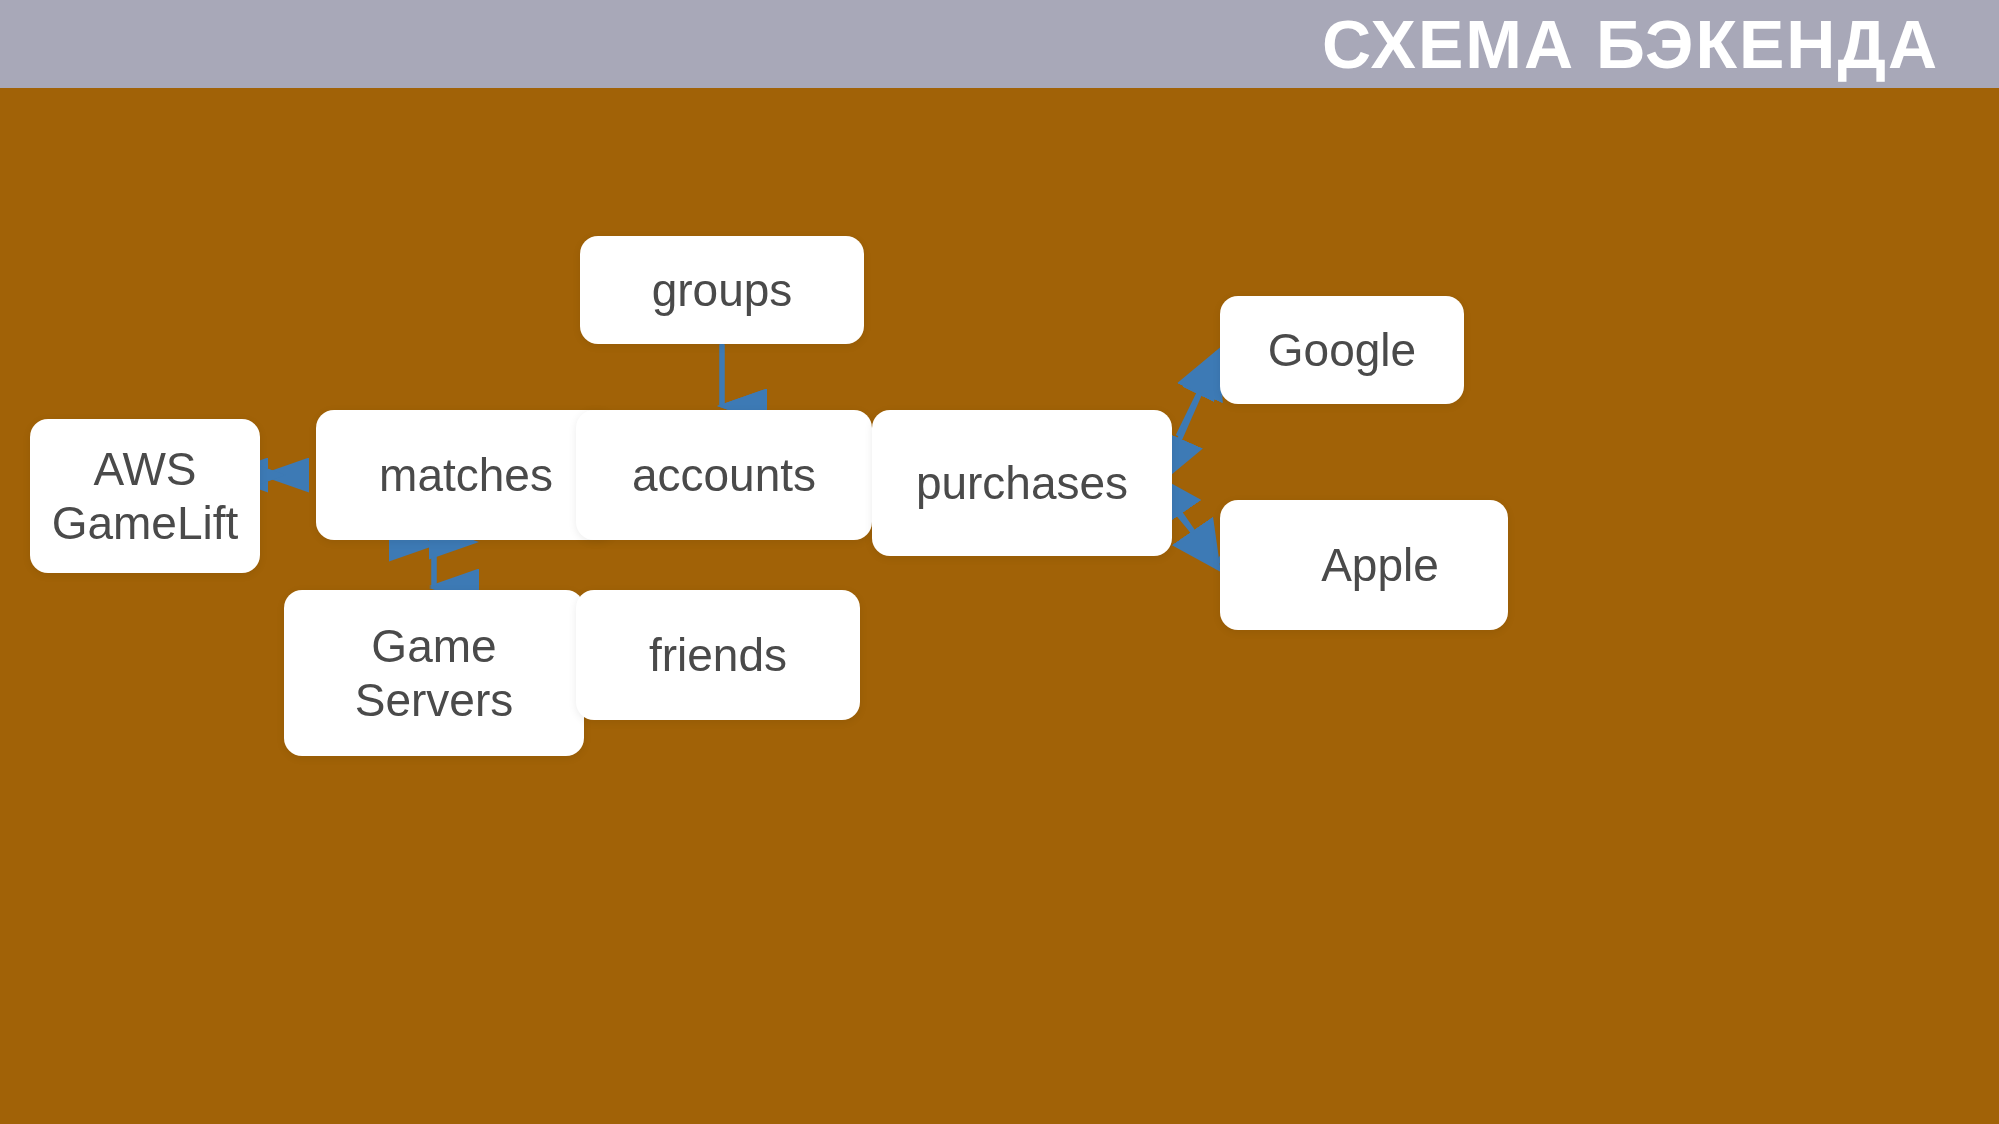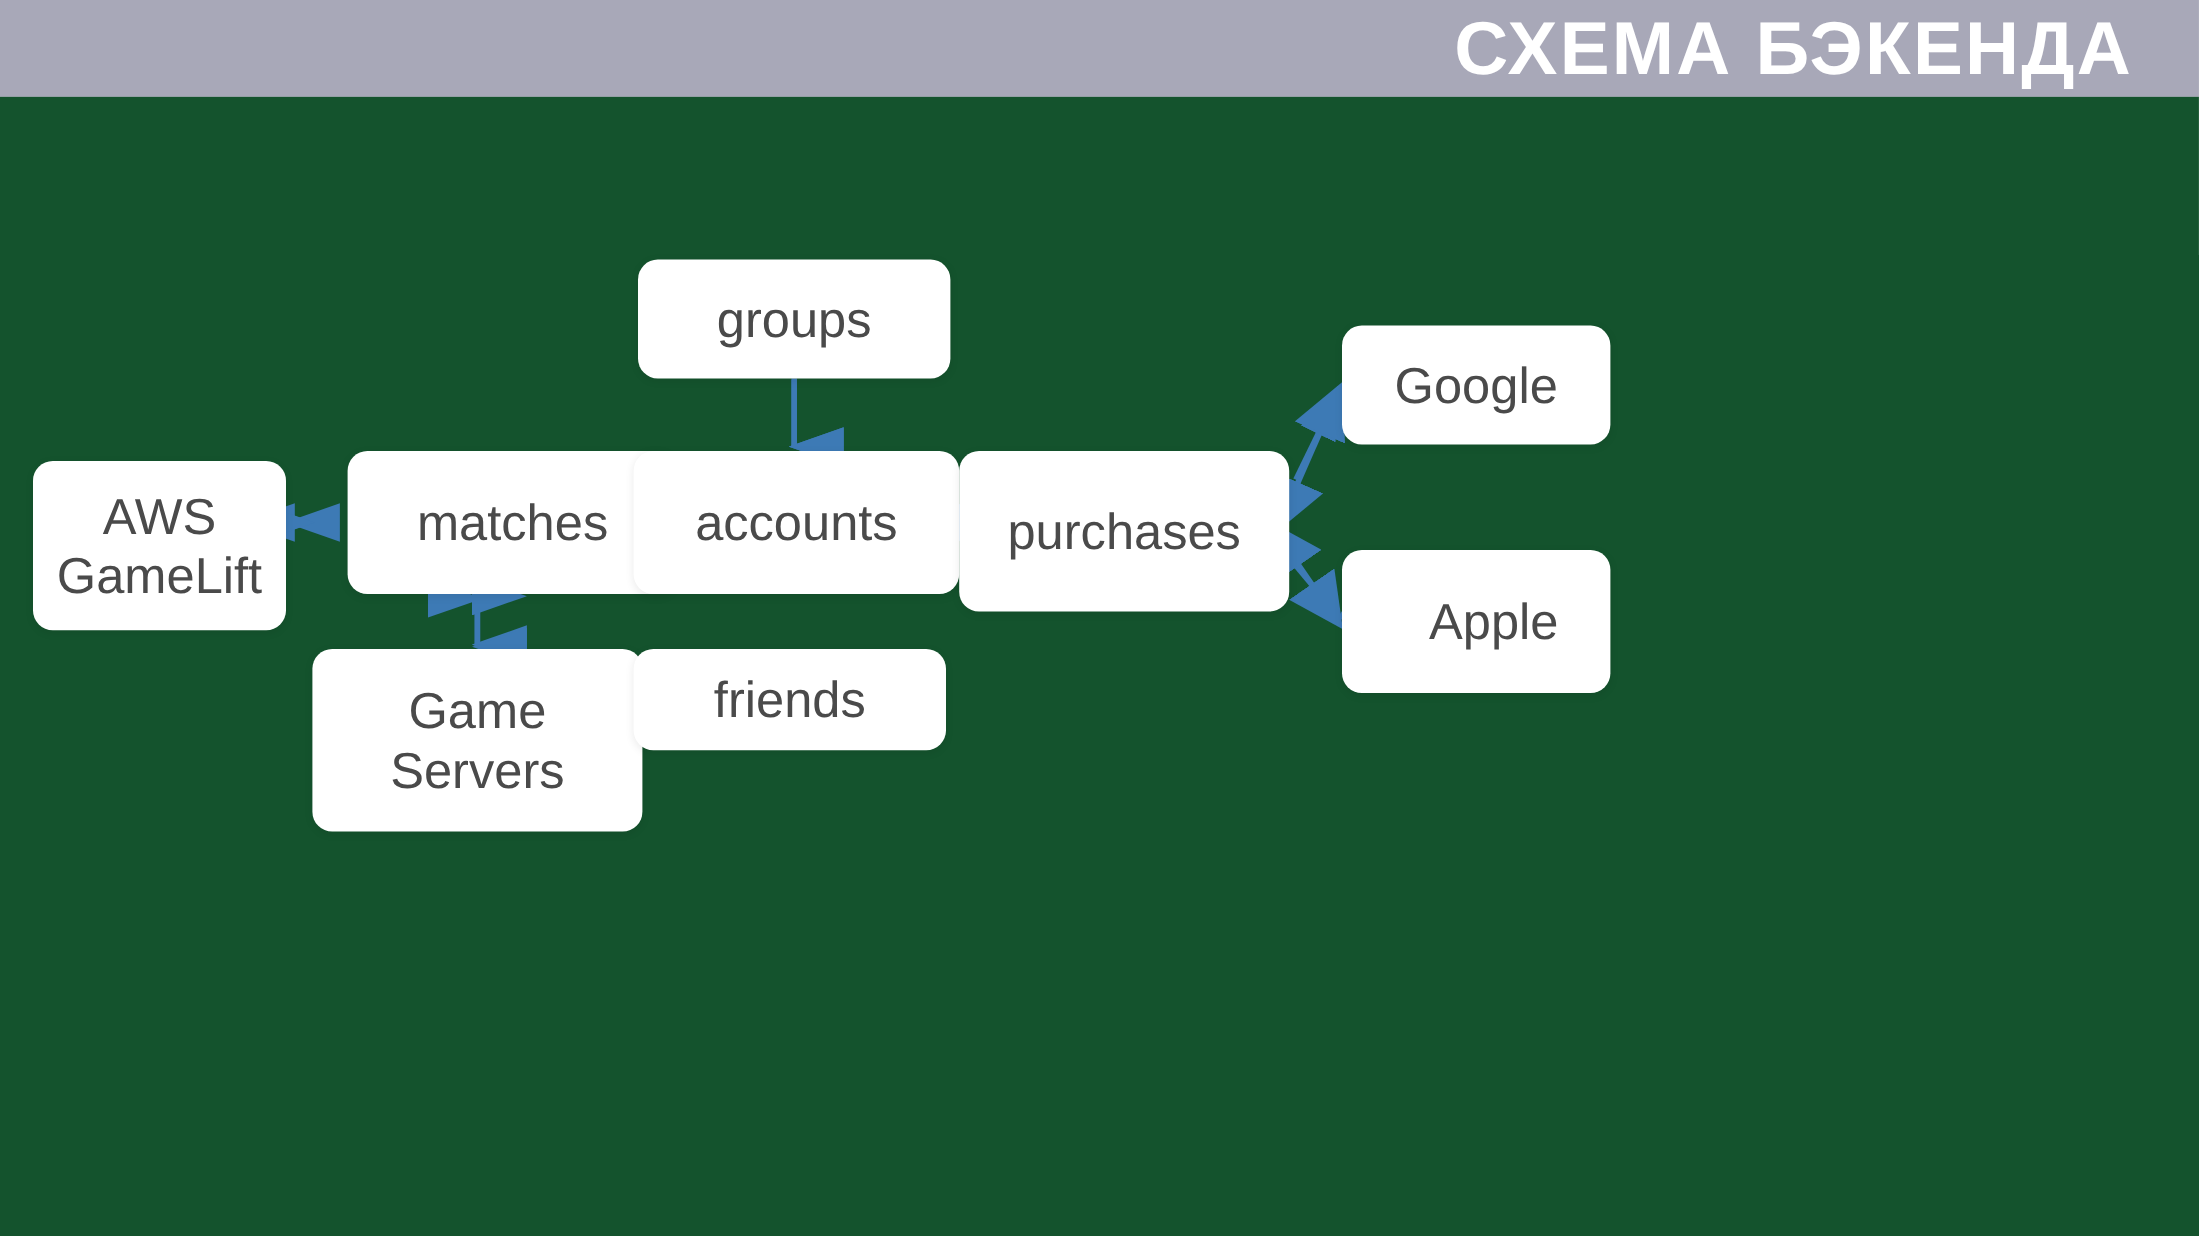--- a/index.html
+++ b/index.html
@@ -30,21 +30,21 @@
       font-size: 68px;
       font-weight: 700;
       letter-spacing: 2px;
     }
 
     
     .diagram {
       position: absolute;
       top: 88px;
       left: 0; right: 0; bottom: 0;
-      background: #14532d;
+      background: #a16207;
     }
 
     
     .node {
       position: absolute;
       background: #ffffff;
       border-radius: 18px;
       display: flex;
       align-items: center;
       justify-content: center;
@@ -71,25 +71,25 @@
     #node-matches   { left: 284px; top: 322px; width: 300px; height: 130px; margin-left: 32px; }
     
     #node-accounts  { left: 576px; top: 322px; width: 296px; height: 130px; }
     
     #node-purchases { left: 872px; top: 322px; width: 300px; height: 146px; }
     
     #node-aws       { left: 30px;  top: 310px; width: 230px; height: 154px; margin-top: 21px; }
     
     #node-gameservers { left: 284px; top: 502px; width: 300px; height: 166px; }
     
-    #node-friends   { left: 576px; top: 502px; width: 284px; height: 92px; }
+    #node-friends   { left: 576px; top: 502px; width: 284px; height: 130px; }
     
     #node-google    { left: 1220px; top: 208px; width: 244px; height: 108px; }
     
-    #node-apple     { left: 1220px; top: 412px; width: 244px; height: 130px; padding-left: 32px; }
+    #node-apple     { left: 1220px; top: 412px; width: 288px; height: 130px; padding-left: 32px; }
   </style>
 </head>
 <body>
 
 <div class="header">
   <span class="header-title">СХЕМА БЭКЕНДА</span>
 </div>
 
 <div class="diagram">
 

